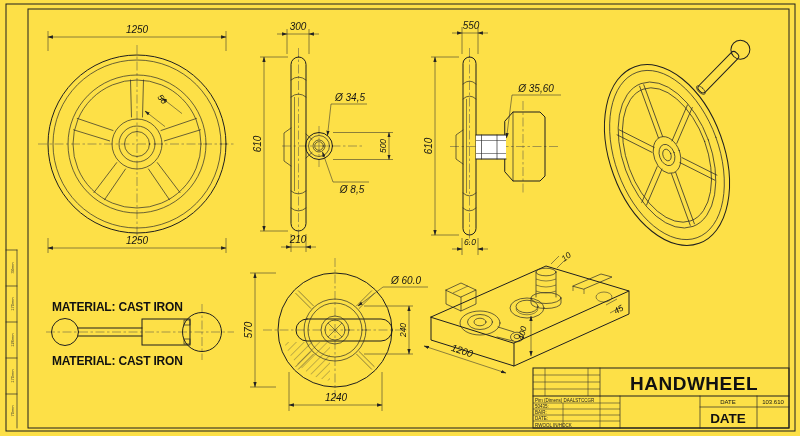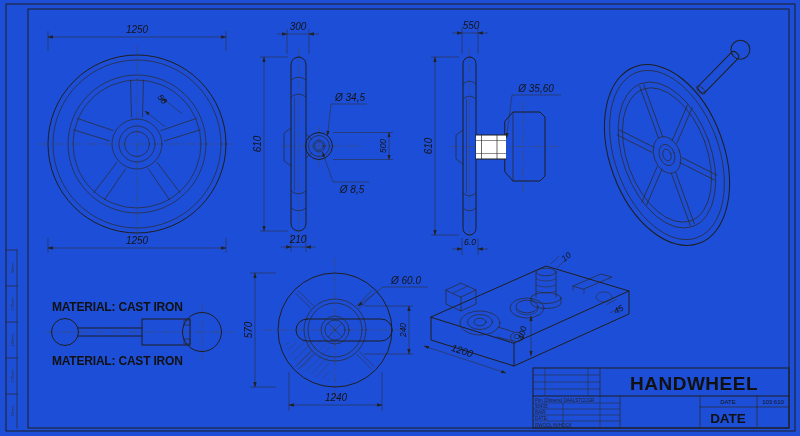--- a/index.html
+++ b/index.html
@@ -1,16 +1,16 @@
 <!DOCTYPE html>
 <html><head>
 <meta charset="utf-8">
 <style>
   html,body{margin:0;padding:0;background:#ffffff;}
-  .sheet{width:800px;height:436px;position:relative;background:#1d4ed8;outline:1px solid #c9c9c9;overflow:hidden;}
+  .sheet{width:800px;height:436px;position:relative;background:#fde047;outline:1px solid #c9c9c9;overflow:hidden;}
   svg{display:block;}
   .s1{stroke:#1f1f1f;stroke-width:1;fill:none;stroke-linecap:round;}
   .s2{stroke:#2a2a2a;stroke-width:.7;fill:none;stroke-linecap:round;}
   .s3{stroke:#2e2e2e;stroke-width:.55;fill:none;}
   .cl{stroke:#4a4a4a;stroke-width:.5;fill:none;stroke-dasharray:9 2.5 2.5 2.5;}
   .dim{font:italic 10px "Liberation Sans",sans-serif;fill:#141414;text-anchor:middle;}
   .dims{font:italic 8.5px "Liberation Sans",sans-serif;fill:#141414;text-anchor:middle;}
   .mat{font:bold 12px "Liberation Sans",sans-serif;fill:#111;letter-spacing:-.2px;}
   .t-title{font:bold 19px "Liberation Sans",sans-serif;fill:#111;text-anchor:middle;letter-spacing:.5px;}
   .t-tiny{font:4.5px "Liberation Sans",sans-serif;fill:#222;}

